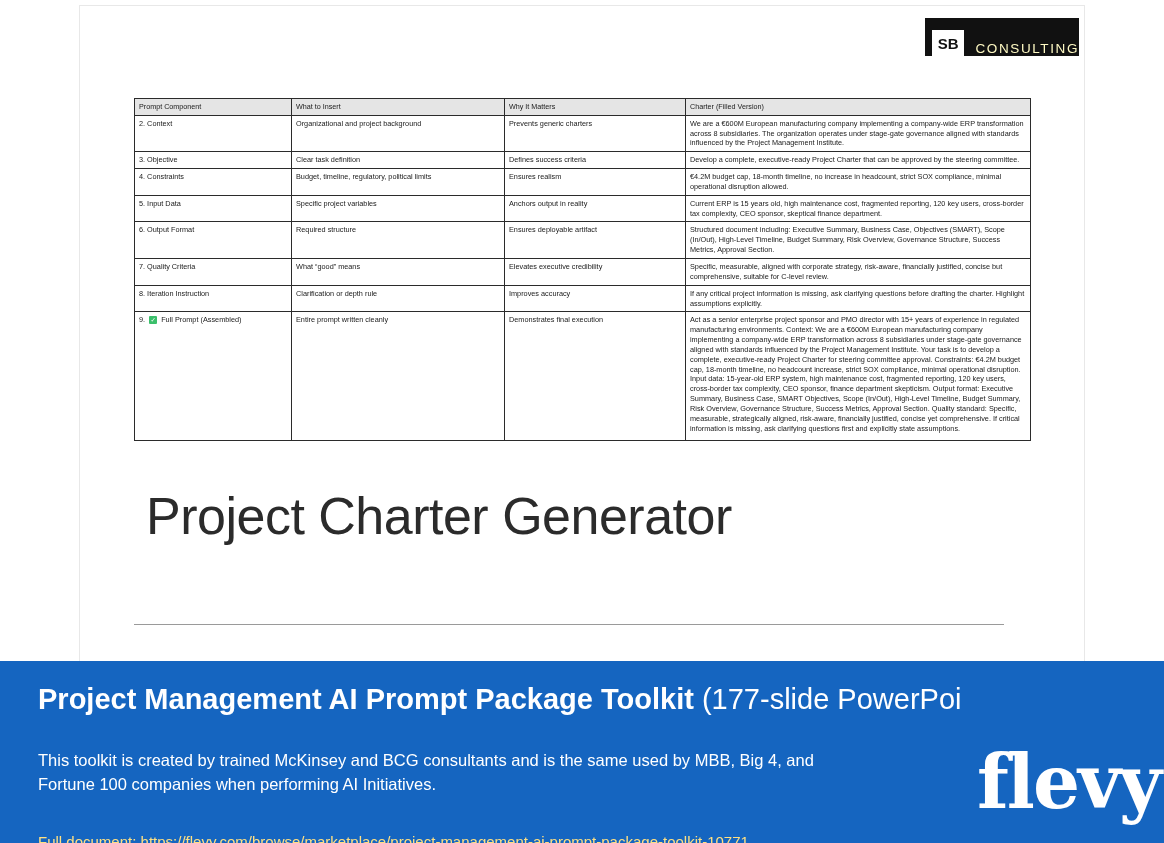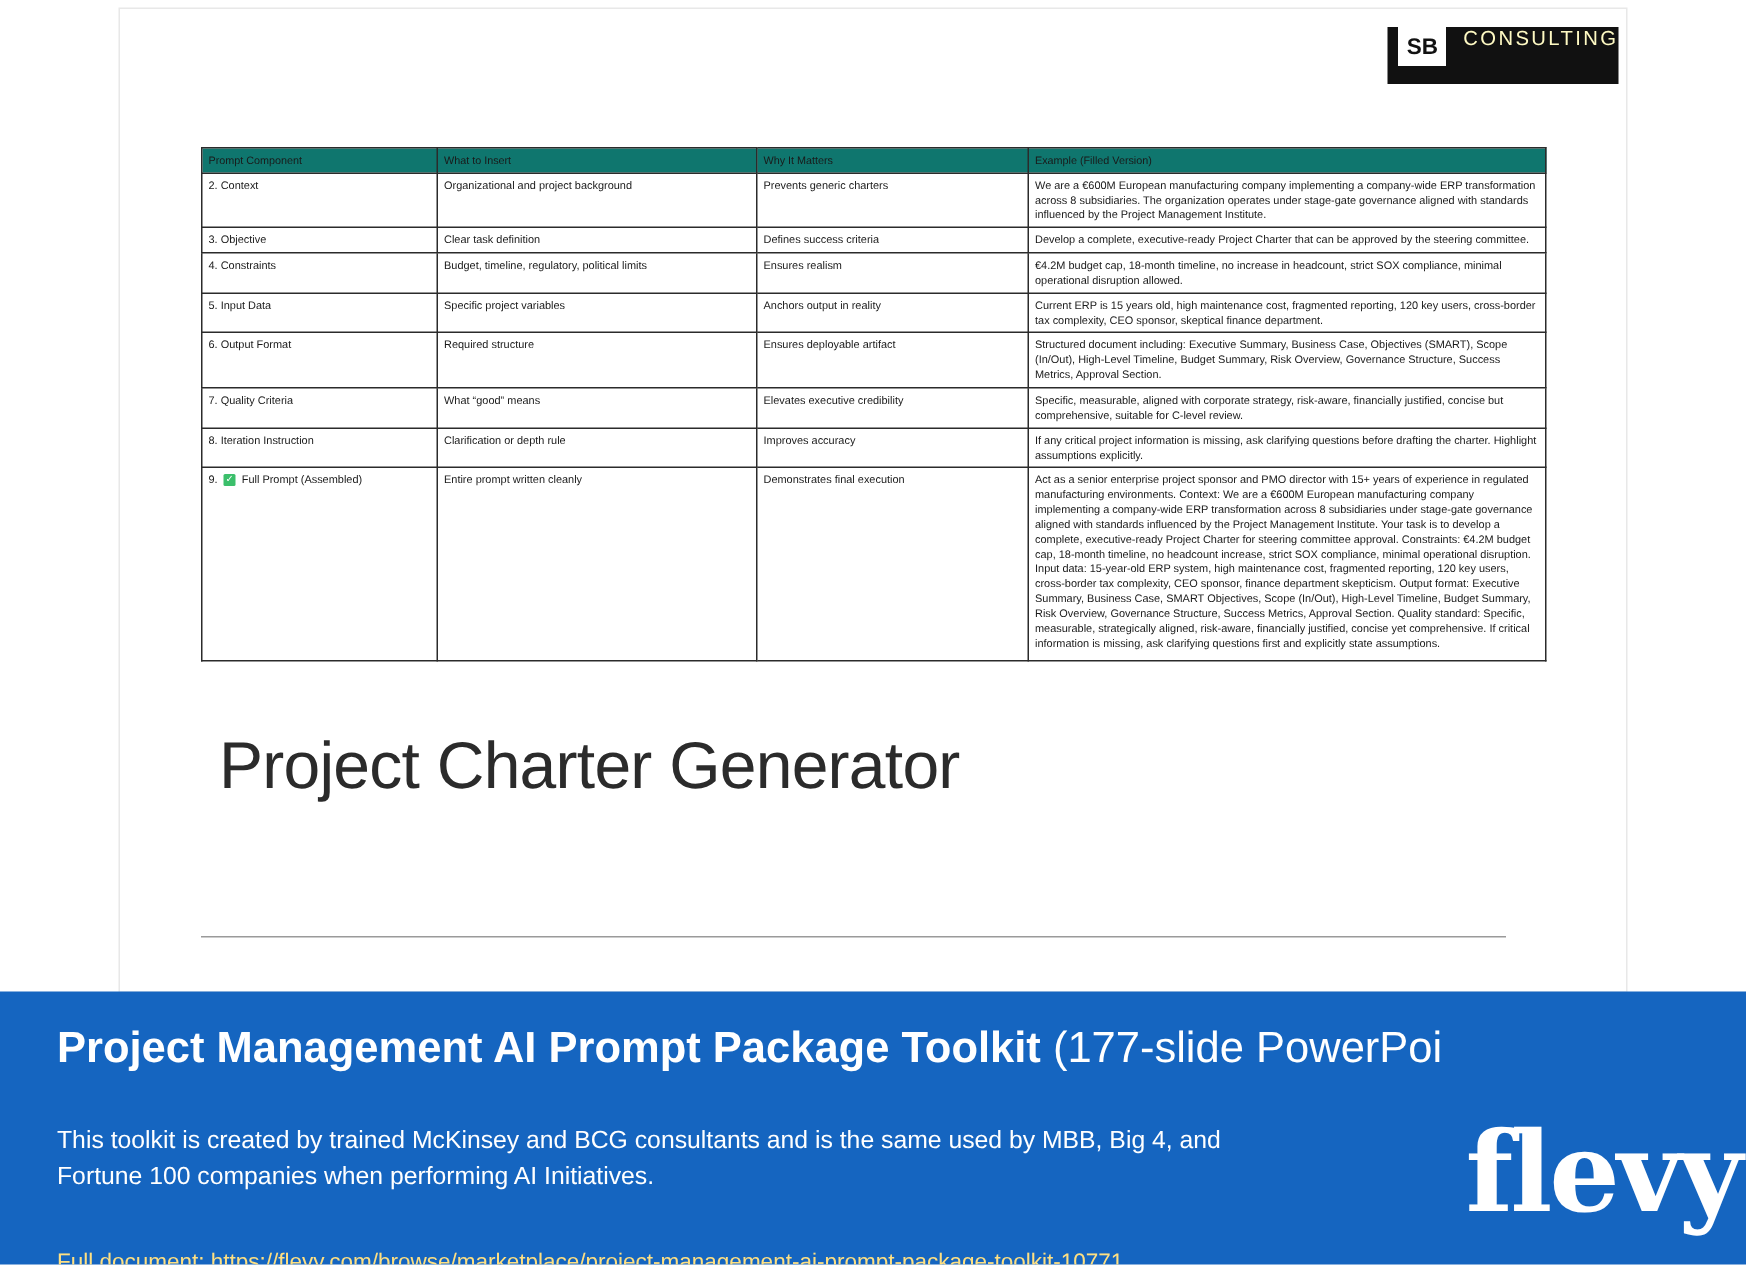--- a/index.html
+++ b/index.html
@@ -17,21 +17,21 @@
     left:80px; top:6px;
     width:1004px; height:655px;
     background:#ffffff;
     box-shadow:0 0 0 1px #e8e8e8;
   }
   
   .logo-box {
     position:absolute; right:5px; top:12px;
     width:154px; height:38px;
     background:#111111;
-    display:flex; align-items:flex-start;
+    display:flex; align-items:flex-end;
     padding-left:7px;
   }
   .logo-sb {
     width:36px; height:26px;
     background:#ffffff;
     color:#111111;
     font-weight:bold;
     font-size:15px;
     display:flex; align-items:center; justify-content:center;
     letter-spacing:0px;
@@ -54,21 +54,21 @@
   }
   #matrix td, #matrix th {
     border:1px solid #2b2b2b;
     vertical-align:top;
     padding:3px 4px 3px 4px;
     line-height:1.35;
     font-weight:normal;
     text-align:left;
   }
   #matrix thead td {
-    background:#0f766e;
+    background:#e5e5e5;
     font-size:7.2px;
     margin-top:17px;
   }
   #matrix col.c1 { width:157px; }
   #matrix col.c2 { width:213px; }
   #matrix col.c3 { width:181px; }
   #matrix col.c4 { width:345px; }
   tr.tall td { height:129px; }
   tr.tall td.rolelabel { vertical-align:middle; }
   .check {
@@ -81,21 +81,21 @@
     text-align:center;
     border-radius:1px;
     vertical-align:middle;
     margin:0 2px;
   }
   
   #slide-title {
     position:absolute;
     left:66px; top:480px;
     width:870px;
-    font-size:44px;
+    font-size:52px;
     font-weight:300;
     color:#2b2b2b;
     letter-spacing:-0.5px;
     white-space:nowrap;
   }
   #title-rule {
     position:absolute;
     left:54px; top:618px;
     width:870px;
     border-bottom:1px solid #9a9a9a;
@@ -158,21 +158,21 @@
       <col class="c1">
         <col class="c2">
         <col class="c3">
         <col class="c4">
     </colgroup>
     <thead>
       <tr>
         <td>Prompt Component</td>
         <td>What to Insert</td>
         <td>Why It Matters</td>
-        <td>Example (Filled Version)</td>
+        <td>Charter (Filled Version)</td>
       </tr>
     </thead>
     <tbody>
       <tr>
         <td>2. Context</td>
         <td>Organizational and project background</td>
         <td>Prevents generic charters</td>
         <td>We are a €600M European manufacturing company implementing a company-wide ERP transformation across 8 subsidiaries. The organization operates under stage-gate governance aligned with standards influenced by the Project Management Institute.</td>
       </tr>
       <tr>

